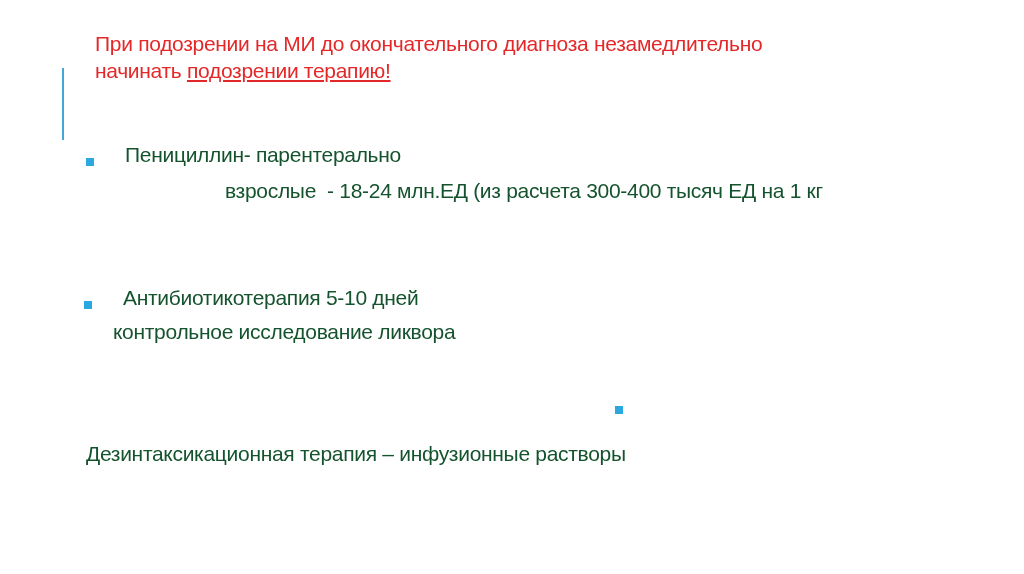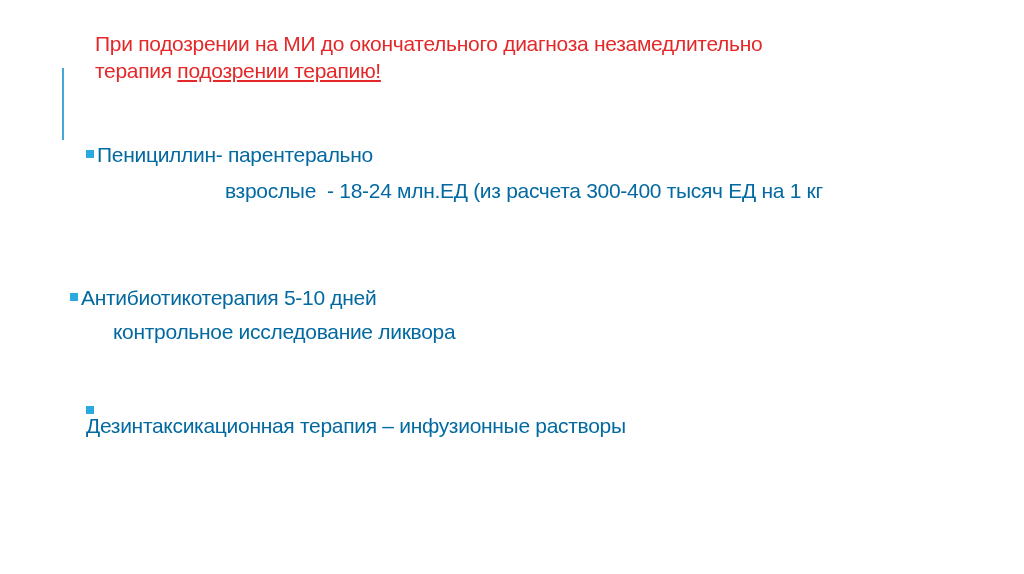--- a/index.html
+++ b/index.html
@@ -28,51 +28,52 @@
     line-height: 27px;
     font-weight: 400;
     letter-spacing: -0.3px;
     color: #e42829;
   }
   .t-line { display: block; white-space: pre; }
   .underline { text-decoration: underline; }
   .row {
     position: absolute;
     display: flex;
-    align-items: flex-start;
+    align-items: flex-end;
     font-size: 21px;
     line-height: 23px;
     letter-spacing: -0.3px;
-    color: #0369a1;
+    color: #14532d;
     white-space: pre;
+    gap: 28px;
   }
   .sq {
     width: 8px;
     height: 8px;
     background: #2aa8e0;
     margin: 7px 3px 0 0;
     flex: none;
   }
   .row-bullet1 { left: 86px;  top: 143px; }
   .row-detail1 { left: 225px; top: 179px; }
   .row-detail2 { left: 97px;  top: 207px; }
-  .row-bullet2 { left: 70px;  top: 286px; }
+  .row-bullet2 { left: 84px;  top: 286px; }
   .row-detail3 { left: 113px; top: 320px; }
   .row-bullet3 { left: 86px;  top: 399px; flex-direction: column; }
 </style>
 </head>
 <body>
 
 <div class="slide">
 
   <div class="accent-line"></div>
 
   <h1 class="title">
     <span class="t-line">При подозрении на МИ до окончательного диагноза незамедлительно</span>
-    <span class="t-line"><span>терапия </span><span class="underline">подозрении терапию!</span></span>
+    <span class="t-line"><span>начинать </span><span class="underline">подозрении терапию!</span></span>
   </h1>
 
   <div class="row row-bullet1">
     <span class="sq"></span>
     <span>Пенициллин- парентерально</span>
   </div>
 
   <div class="row row-detail1">
     <span>взрослые  - 18-24 млн.ЕД (из расчета 300-400 тысяч ЕД на 1 кг</span>
   </div>

